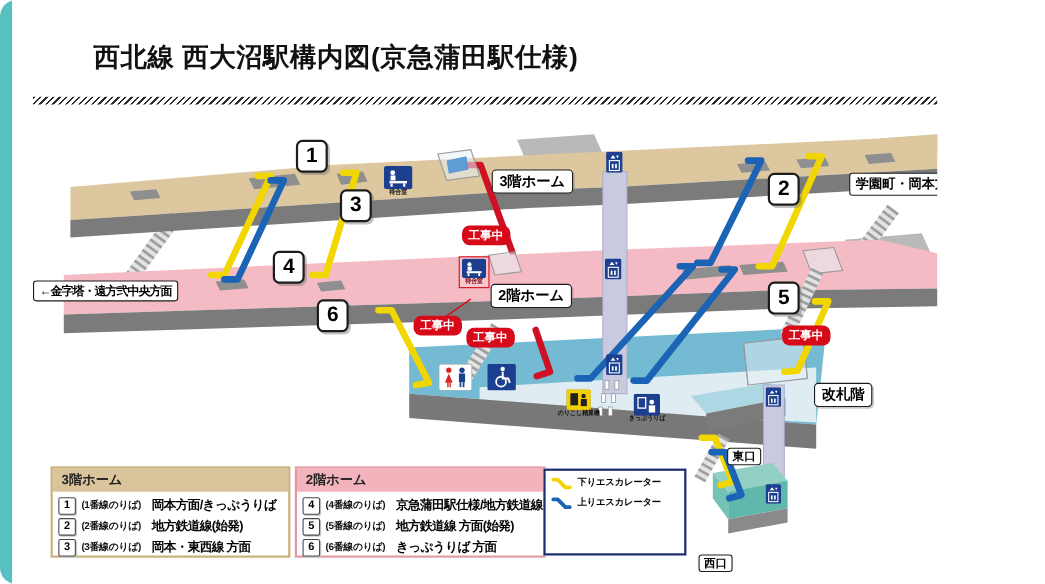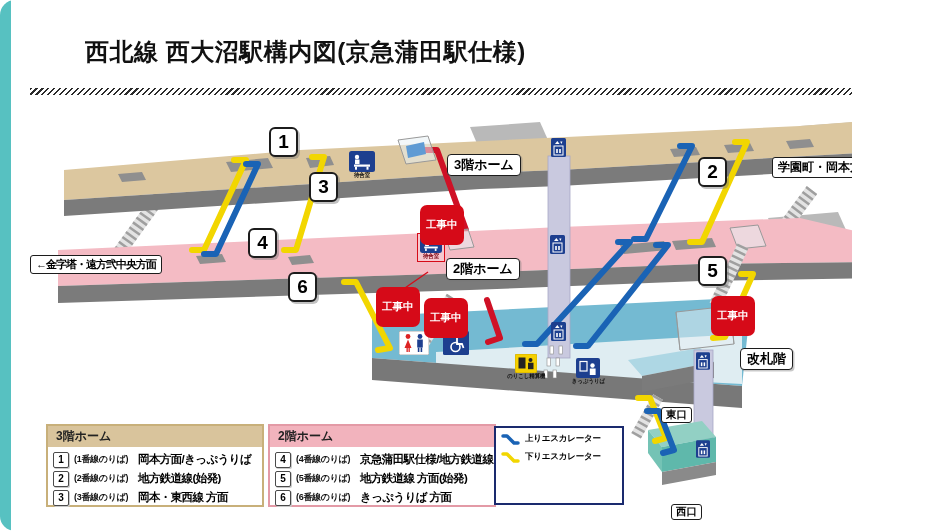--- a/index.html
+++ b/index.html
@@ -15,21 +15,21 @@
   .badge{position:absolute;width:25px;height:26px;background:#fff;border:2.5px solid #1c1c1c;
          border-radius:6px;display:flex;align-items:center;justify-content:center;
          font-size:19px;font-weight:900;color:#000;box-shadow:2px 2px 0 rgba(120,120,120,.45);z-index:6;}
   .floor-label{position:absolute;background:#fff;border:1.6px solid #1c1c1c;border-radius:4px;
          font-size:13px;font-weight:900;color:#000;padding:1px 6px;white-space:nowrap;z-index:6;
          box-shadow:1.5px 1.5px 0 rgba(120,120,120,.4);}
   .dir-label{position:absolute;background:#fff;border:1.5px solid #1c1c1c;border-radius:3px;
          font-size:12px;font-weight:900;color:#000;padding:1px 5px;white-space:nowrap;z-index:6;}
   .dir-label.squeeze{font-size:11px;letter-spacing:-1px;}
   .kouji{position:absolute;background:#d60a18;color:#fff;border-radius:7px;font-size:10.5px;
-         font-weight:900;padding:13px 6px;white-space:nowrap;z-index:7;}
+         font-weight:900;padding:2px 6px;white-space:nowrap;z-index:7;}
   .exit-label{position:absolute;background:#fff;border:1.2px solid #1c1c1c;border-radius:3px;
          font-size:10.5px;font-weight:900;color:#000;padding:0 4px;white-space:nowrap;z-index:7;}
   .map-icon{position:absolute;display:flex;flex-direction:column;align-items:center;z-index:5;}
   .cap{font-size:6px;font-weight:900;color:#111;white-space:nowrap;transform:scaleX(.9);line-height:7px;}
   .red-frame{position:absolute;border:1.6px solid #d60a18;padding:1px 2px;z-index:5;
          display:flex;flex-direction:column;align-items:center;background:rgba(255,255,255,.2);}
   .red-frame .cap{color:#7a0010;}
   
   .info-box{position:absolute;background:#fff;}
   .ib-head{font-weight:900;font-size:12px;color:#222;padding:2px 8px;}
@@ -189,21 +189,21 @@
 
   <div class="dir-label squeeze" style="left:30px;top:255px;">←金字塔・遠方弐中央方面</div>
   <div class="dir-label" style="left:772px;top:157px;">学園町・岡本方面→</div>
 
   <div class="kouji" style="left:420px;top:205px;">工事中</div>
   <div class="kouji" style="left:376px;top:287px;">工事中</div>
   <div class="kouji" style="left:424px;top:298px;">工事中</div>
   <div class="kouji" style="left:711px;top:296px;">工事中</div>
 
   <div class="exit-label" style="left:661px;top:407px;">東口</div>
-  <div class="exit-label" style="left:671px;top:504px;">西口</div>
+  <div class="exit-label" style="left:635px;top:504px;">西口</div>
 
   <div class="map-icon" style="left:349px;top:151px;">
     <svg width="26" height="21" viewBox="0 0 26 21">
       <rect width="26" height="21" rx="2.5" fill="#1d3f8f"></rect>
       <circle cx="8" cy="6" r="2.2" fill="#fff"></circle>
       <rect x="6" y="8.5" width="4.5" height="4.5" fill="#fff"></rect>
       <rect x="5" y="13.5" width="16" height="2.2" fill="#fff"></rect>
       <rect x="6" y="15.7" width="2" height="3" fill="#fff"></rect>
       <rect x="17.5" y="15.7" width="2" height="3" fill="#fff"></rect>
     </svg>
@@ -354,25 +354,25 @@
         <span class="ib-track">(6番線のりば)</span>
         <span class="ib-dest">きっぷうりば 方面</span>
       </div>
     </div>
   </div>
 
   <div class="info-box" style="left:494px;top:426px;width:126px;height:75px;border:2px solid #1a2a6e;">
     <div style="padding-top:2px;">
       <div class="lg-row">
         <svg width="20" height="13" viewBox="0 0 20 13" style="margin-right:4px;">
+          <path d="M2,3 L6,3 L13,10 L17,10" fill="none" stroke-width="3.5" stroke-linecap="round" stroke-linejoin="round" stroke="#f2d600"></path>
+        </svg>
+        <span class="lg-label">下りエスカレーター</span>
+      </div>
+      <div class="lg-row">
+        <svg width="20" height="13" viewBox="0 0 20 13" style="margin-right:4px;">
           <path d="M2,3 L6,3 L13,10 L17,10" fill="none" stroke-width="3.5" stroke-linecap="round" stroke-linejoin="round" stroke="#1a63b5"></path>
         </svg>
         <span class="lg-label">上りエスカレーター</span>
       </div>
-      <div class="lg-row">
-        <svg width="20" height="13" viewBox="0 0 20 13" style="margin-right:4px;">
-          <path d="M2,3 L6,3 L13,10 L17,10" fill="none" stroke-width="3.5" stroke-linecap="round" stroke-linejoin="round" stroke="#f2d600"></path>
-        </svg>
-        <span class="lg-label">下りエスカレーター</span>
-      </div>
     </div>
   </div>
 </div>
 
 </body></html>

